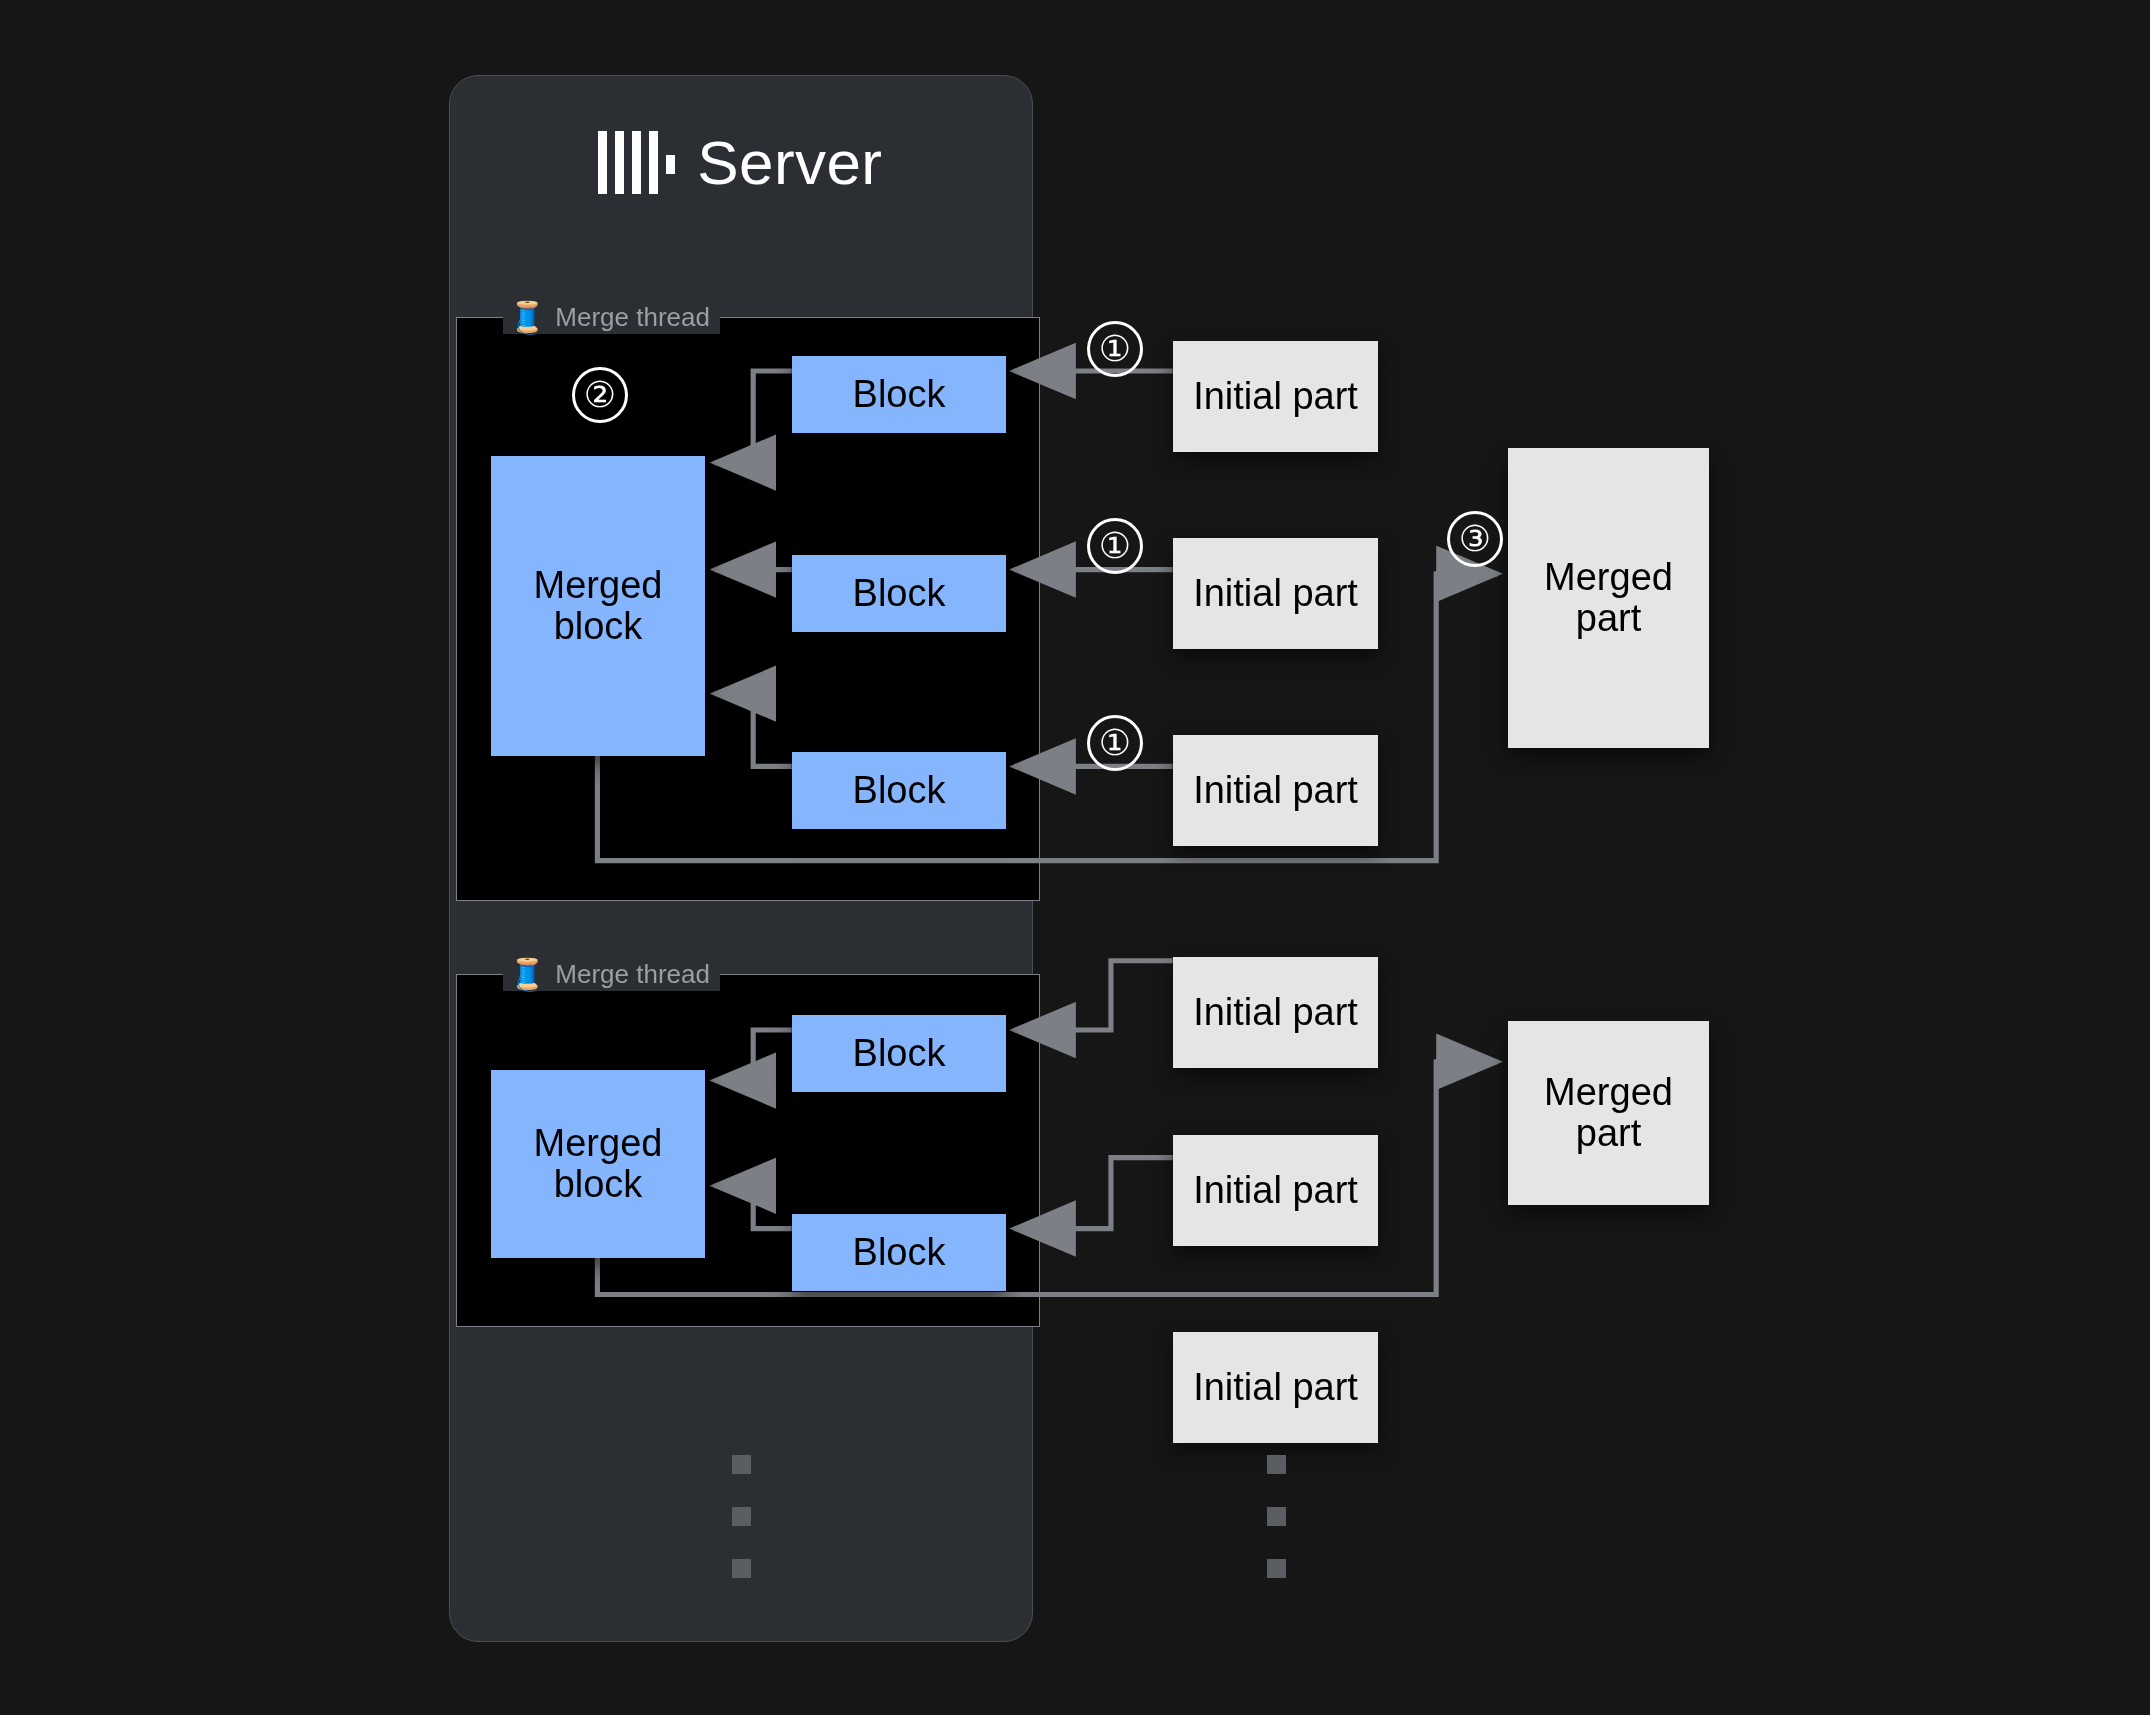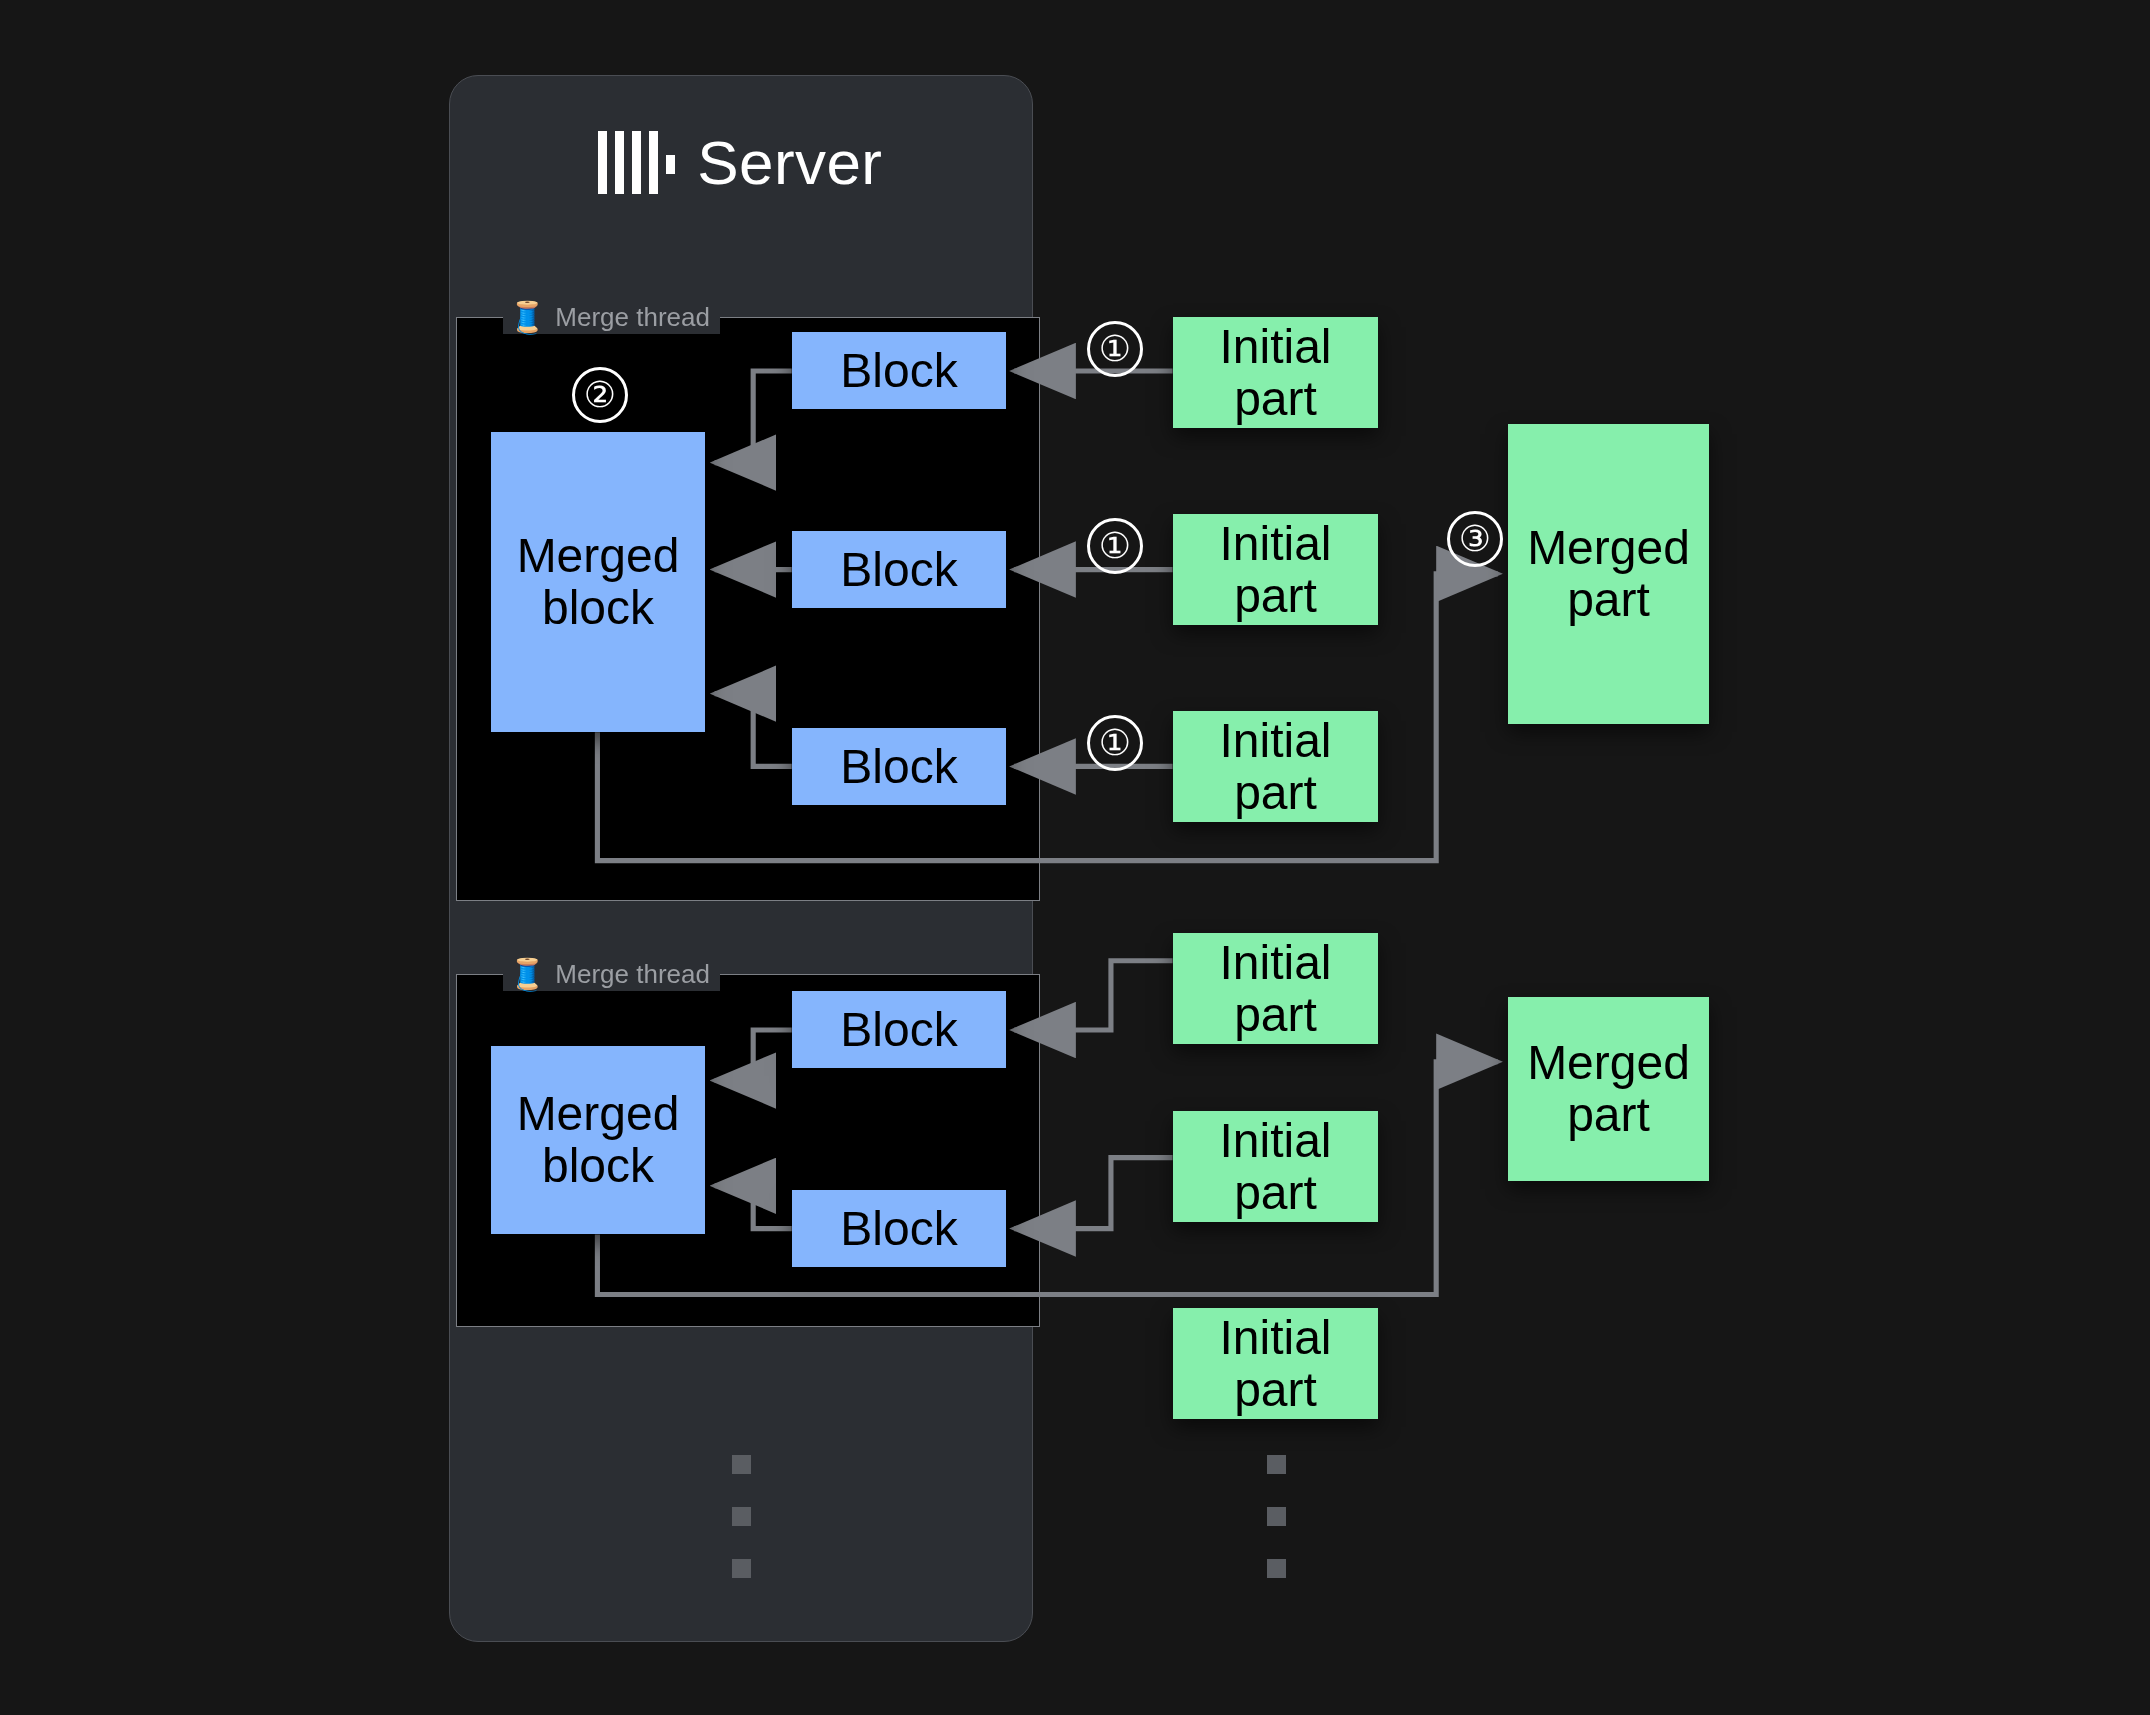--- a/index.html
+++ b/index.html
@@ -102,27 +102,28 @@
   }
 
   
   .box {
     position: absolute;
     display: flex;
     align-items: center;
     justify-content: center;
     text-align: center;
     color: #000000;
-    font-size: 48px;
+    font-size: 38px;
     line-height: 1.08;
     z-index: 6;
     box-shadow: 0 8.6px 19px rgba(0,0,0,0.55);
+    margin-top: 24px;
   }
   .box.blue { background: #85b5fd; }
-  .box.yellow { background: #86efac; }
+  .box.yellow { background: #e5e5e5; }
 
   
   .step {
     position: absolute;
     width: 50px;
     height: 50px;
     border: 3.4px solid #ffffff;
     border-radius: 50%;
     color: #ffffff;
     font-size: 36px;

